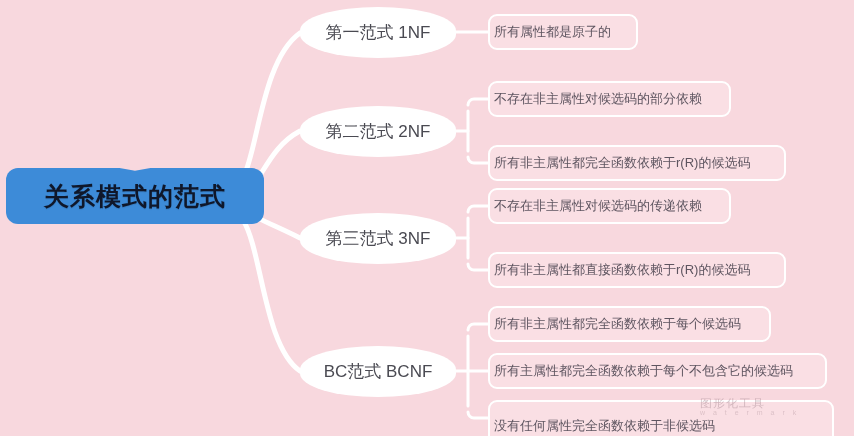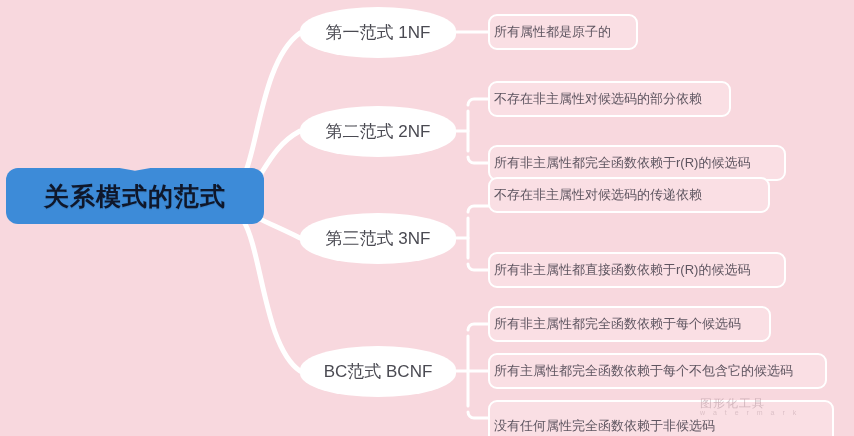--- a/index.html
+++ b/index.html
@@ -174,21 +174,21 @@
   </div>
 
   <div class="leaf-node" style="left:488px; top:81px; width:243px; height:36px;">
     <span class="leaf-label">不存在非主属性对候选码的部分依赖</span>
   </div>
 
   <div class="branch-node" style="left:300px; top:213px; width:156px; height:51px;">
     <span class="branch-label">第三范式 3NF</span>
   </div>
 
-  <div class="leaf-node" style="left:488px; top:177px; width:282px; height:36px;">
+  <div class="leaf-node" style="left:488px; top:188px; width:243px; height:36px;">
     <span class="leaf-label">不存在非主属性对候选码的传递依赖</span>
   </div>
 
   <div class="leaf-node" style="left:488px; top:252px; width:298px; height:36px;">
     <span class="leaf-label">所有非主属性都直接函数依赖于r(R)的候选码</span>
   </div>
 
   <div class="branch-node" style="left:300px; top:346px; width:156px; height:51px;">
     <span class="branch-label">BC范式 BCNF</span>
   </div>

